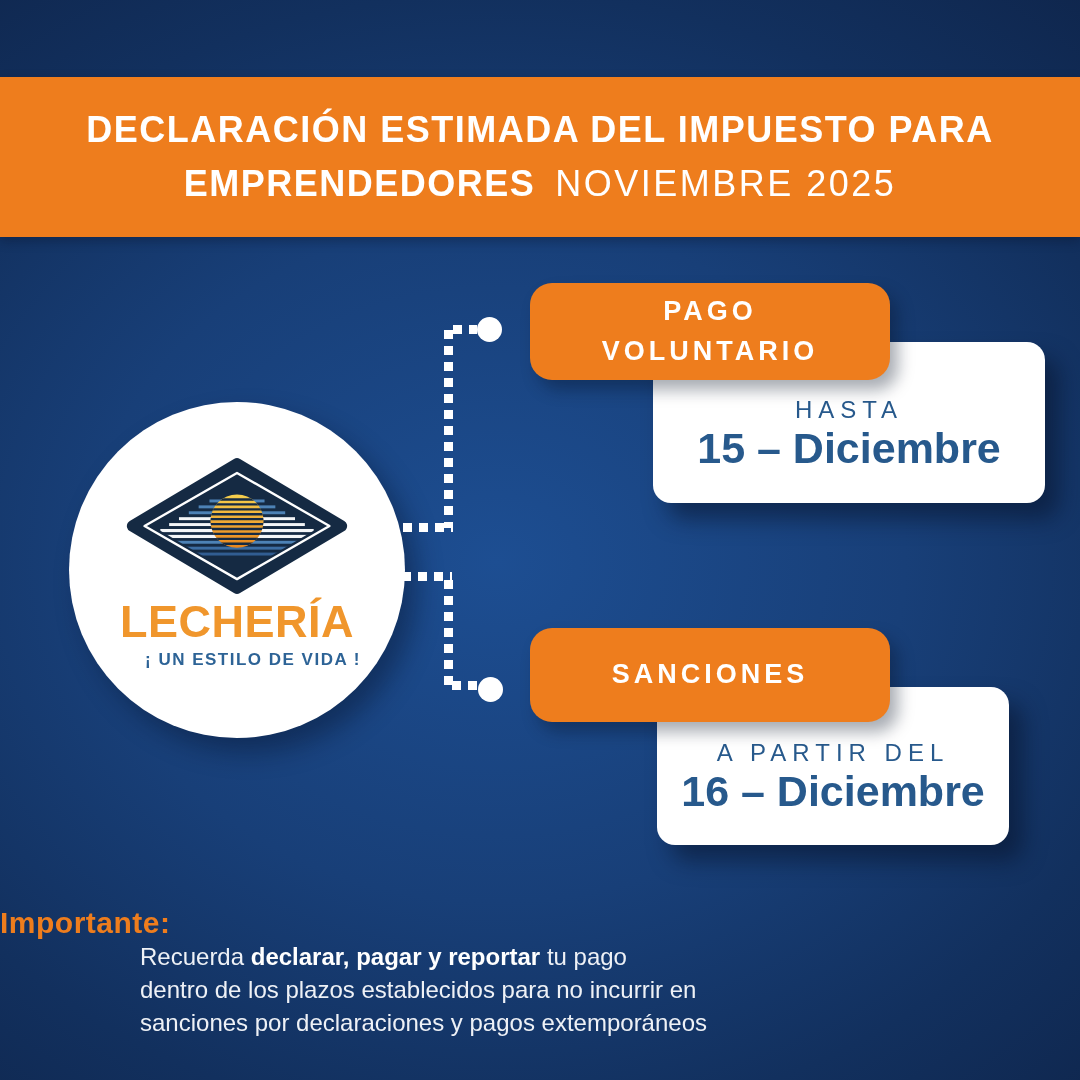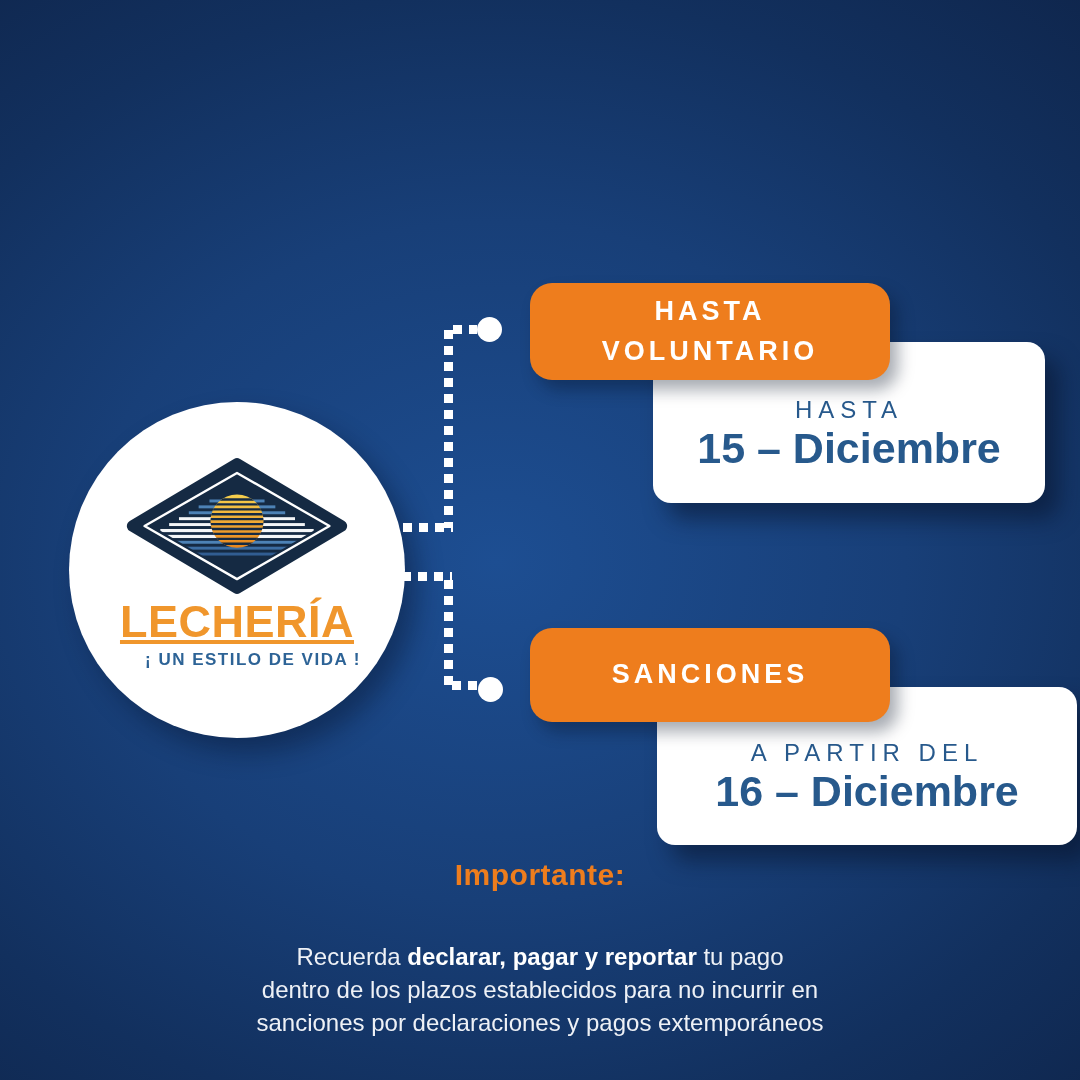--- a/index.html
+++ b/index.html
@@ -43,21 +43,21 @@
 
   
   .logo-circle{
     position:absolute;left:69px;top:402px;width:336px;height:336px;
     background:#fff;border-radius:50%;
     box-shadow:12px 14px 26px rgba(6,16,38,.4);
   }
   .emblem{position:absolute;left:50%;top:52px;transform:translateX(-50%);width:236px;height:148px;}
   .logo-word{
     position:absolute;left:0;top:194px;width:100%;text-align:center;
-    color:var(--logo-orange);font-size:45px;font-weight:700;letter-spacing:.5px;text-decoration:underline;
+    color:var(--logo-orange);font-size:45px;font-weight:700;letter-spacing:.5px;
   }
   .logo-tag{
     position:absolute;left:16px;top:248px;width:100%;text-align:center;
     color:var(--logo-blue);font-size:17px;font-weight:700;letter-spacing:1.5px;
   }
   .emblem .dfill{fill:var(--logo-navy);stroke:var(--logo-navy);stroke-width:12;stroke-linejoin:round;}
   .emblem .dline{fill:none;stroke:#fff;stroke-width:2.4;stroke-linejoin:round;}
   .emblem .s-blue{fill:#4d82b6;} .emblem .s-blue2{fill:#3c6da3;} .emblem .s-blue3{fill:#315d92;}
   .emblem .s-white{fill:#f4f6f8;}
   .emblem .sunline{stroke:var(--logo-navy);stroke-width:2.4;}
@@ -91,46 +91,52 @@
   }
   .badge1{top:283px;height:97px;}
   .badge2{top:628px;height:94px;}
   .card{
     position:absolute;background:#fff;border-radius:18px;
     display:flex;flex-direction:column;align-items:center;
     box-shadow:14px 16px 22px rgba(6,16,38,.5);
     z-index:2;box-sizing:border-box;
   }
   .card1{left:653px;top:342px;width:392px;height:161px;padding-top:54px;}
-  .card2{left:657px;top:687px;width:420px;height:158px;padding-top:52px;}
+  .card2{left:657px;top:687px;width:352px;height:158px;padding-top:52px;}
   .card-qualifier{
     color:var(--card-text);font-size:24px;font-weight:500;letter-spacing:6px;
     white-space:nowrap;
   }
   .card-date{
     color:var(--card-text);font-size:43px;font-weight:700;
     white-space:nowrap;
   }
 
   
   .footer-heading{
-    position:absolute;left:0;top:858px;width:1080px;text-align:center;
+    position:absolute;left:0;top:906px;width:1080px;
     color:var(--orange);font-size:30px;font-weight:700;letter-spacing:.5px;
   }
   .footer-text{
     position:absolute;left:140px;top:940px;width:800px;margin:0;
-    text-align:center;color:#eef1f6;font-size:24px;line-height:33px;font-weight:400;
+    color:#eef1f6;font-size:24px;line-height:33px;font-weight:400;
   }
   .footer-text strong{font-weight:700;color:#fff;}
 </style>
 </head>
 <body>
 
 <div class="canvas">
 
+  <header class="banner">
+    <div class="title-l1">DECLARACIÓN ESTIMADA DEL IMPUESTO PARA</div>
+    <div class="title-l2">
+      <span class="b">EMPRENDEDORES</span><span class="r">NOVIEMBRE 2025</span>
+    </div>
+  </header>
 
   <div class="logo-circle">
     <svg class="emblem" viewBox="0 0 240 150" aria-hidden="true">
       <defs>
         <linearGradient id="sunGrad" x1="0" y1="0" x2="0" y2="1">
           <stop offset="0" stop-color="#f6d04e"></stop>
           <stop offset="1" stop-color="#e8851d"></stop>
         </linearGradient>
         <clipPath id="groundClip">
           <polygon points="120,22 206,73 120,124 34,73"></polygon>
@@ -173,21 +179,21 @@
 
   <div class="dots-h c1-long"></div>
   <div class="dots-v c1-v"></div>
   <div class="dots-h c1-short"></div>
   <div class="big-dot c1-dot"></div>
   <div class="dots-h c2-long"></div>
   <div class="dots-v c2-v"></div>
   <div class="dots-h c2-short"></div>
   <div class="big-dot c2-dot"></div>
 
-  <div class="badge badge1">HASTA VOLUNTARIO</div>
+  <div class="badge badge1">PAGO VOLUNTARIO</div>
   <div class="card card1">
     <div class="card-qualifier">HASTA</div>
     <div class="card-date">15 – Diciembre</div>
   </div>
 
   <div class="badge badge2">SANCIONES</div>
   <div class="card card2">
     <div class="card-qualifier">A PARTIR DEL</div>
     <div class="card-date">16 – Diciembre</div>
   </div>

